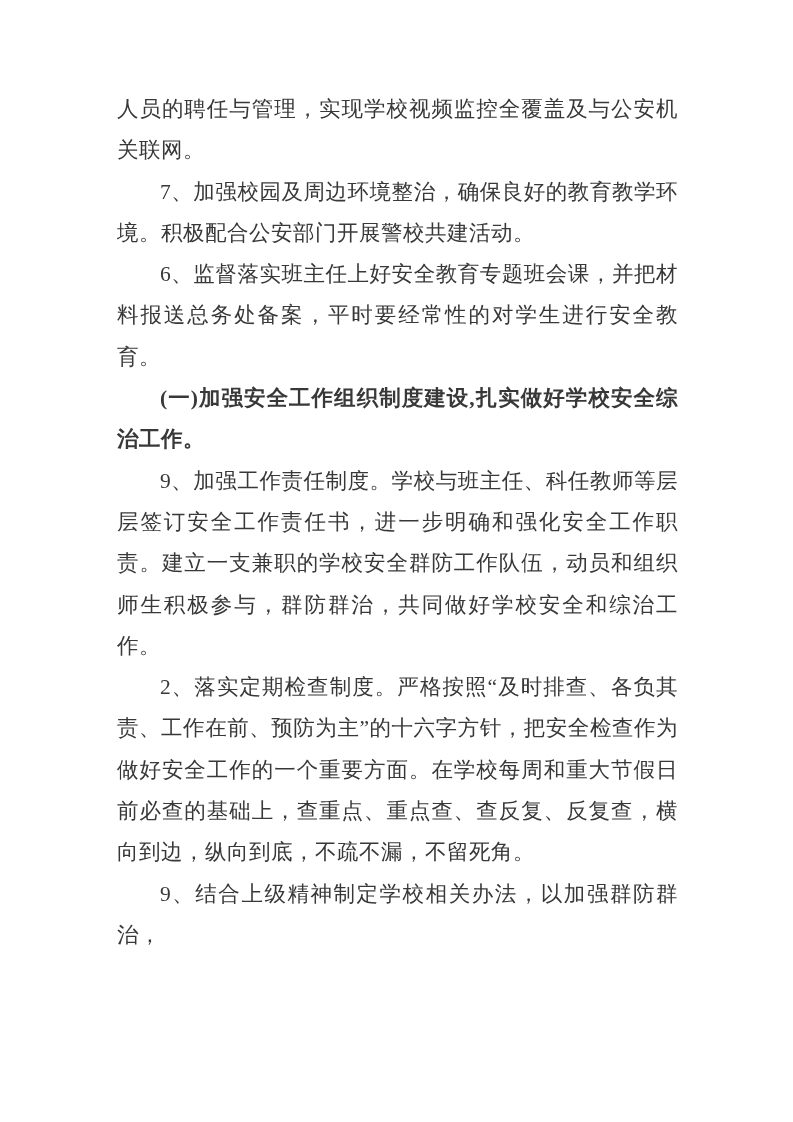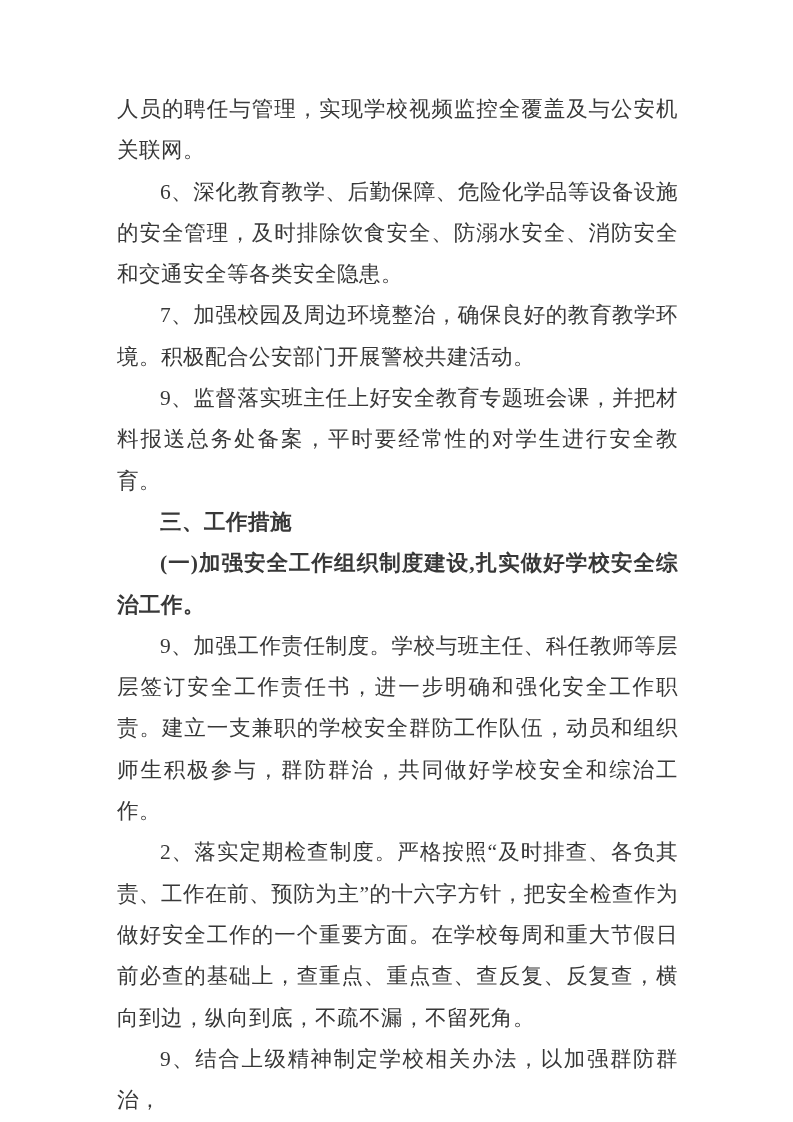--- a/index.html
+++ b/index.html
@@ -36,22 +36,20 @@
   .doc p.heading {
     font-weight: 700;
   }
 </style>
 </head>
 <body>
 
 <div class="page">
   <div class="doc" id="doc-body" style="color: rgb(56, 56, 56);">
       <p class="para body">人员的聘任与管理，实现学校视频监控全覆盖及与公安机关联网。</p>
-      <p class="para body indent">6、深化教育教学、后勤保障、危险化学品等设备设施的安全管理，及时排除饮食安全、防溺水安全、消防安全和交通安全等各类安全隐患。</p>
       <p class="para body indent">7、加强校园及周边环境整治，确保良好的教育教学环境。积极配合公安部门开展警校共建活动。</p>
-      <p class="para body indent">9、监督落实班主任上好安全教育专题班会课，并把材料报送总务处备案，平时要经常性的对学生进行安全教育。</p>
-      <p class="para heading indent">三、工作措施</p>
+      <p class="para body indent">6、监督落实班主任上好安全教育专题班会课，并把材料报送总务处备案，平时要经常性的对学生进行安全教育。</p>
       <p class="para heading indent">(一)加强安全工作组织制度建设,扎实做好学校安全综治工作。</p>
       <p class="para body indent">9、加强工作责任制度。学校与班主任、科任教师等层层签订安全工作责任书，进一步明确和强化安全工作职责。建立一支兼职的学校安全群防工作队伍，动员和组织师生积极参与，群防群治，共同做好学校安全和综治工作。</p>
       <p class="para body indent">2、落实定期检查制度。严格按照“及时排查、各负其责、工作在前、预防为主”的十六字方针，把安全检查作为做好安全工作的一个重要方面。在学校每周和重大节假日前必查的基础上，查重点、重点查、查反复、反复查，横向到边，纵向到底，不疏不漏，不留死角。</p>
       <p class="para body indent">9、结合上级精神制定学校相关办法，以加强群防群治，</p>
     </div>
 </div>
 
 </body></html>

